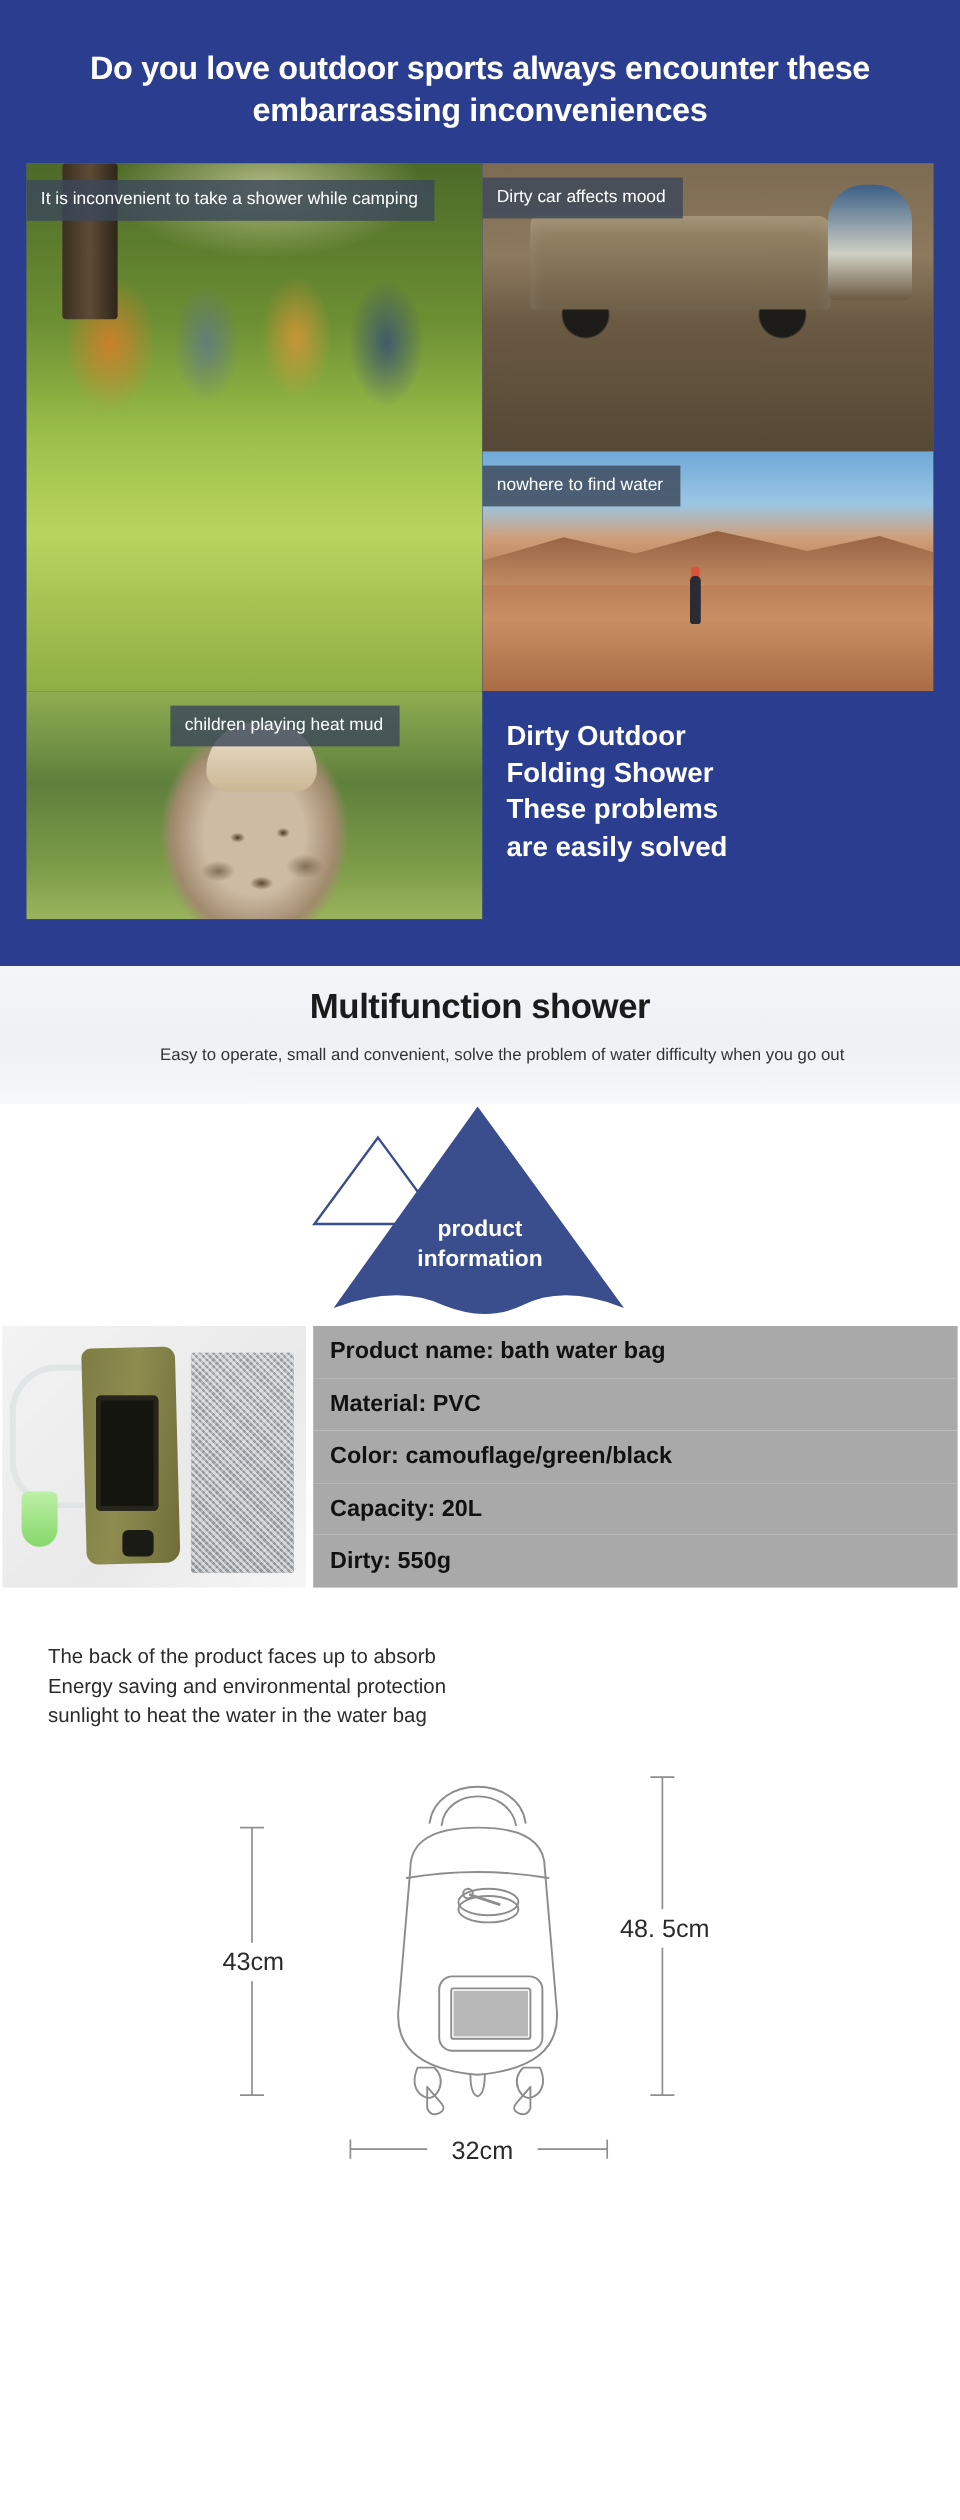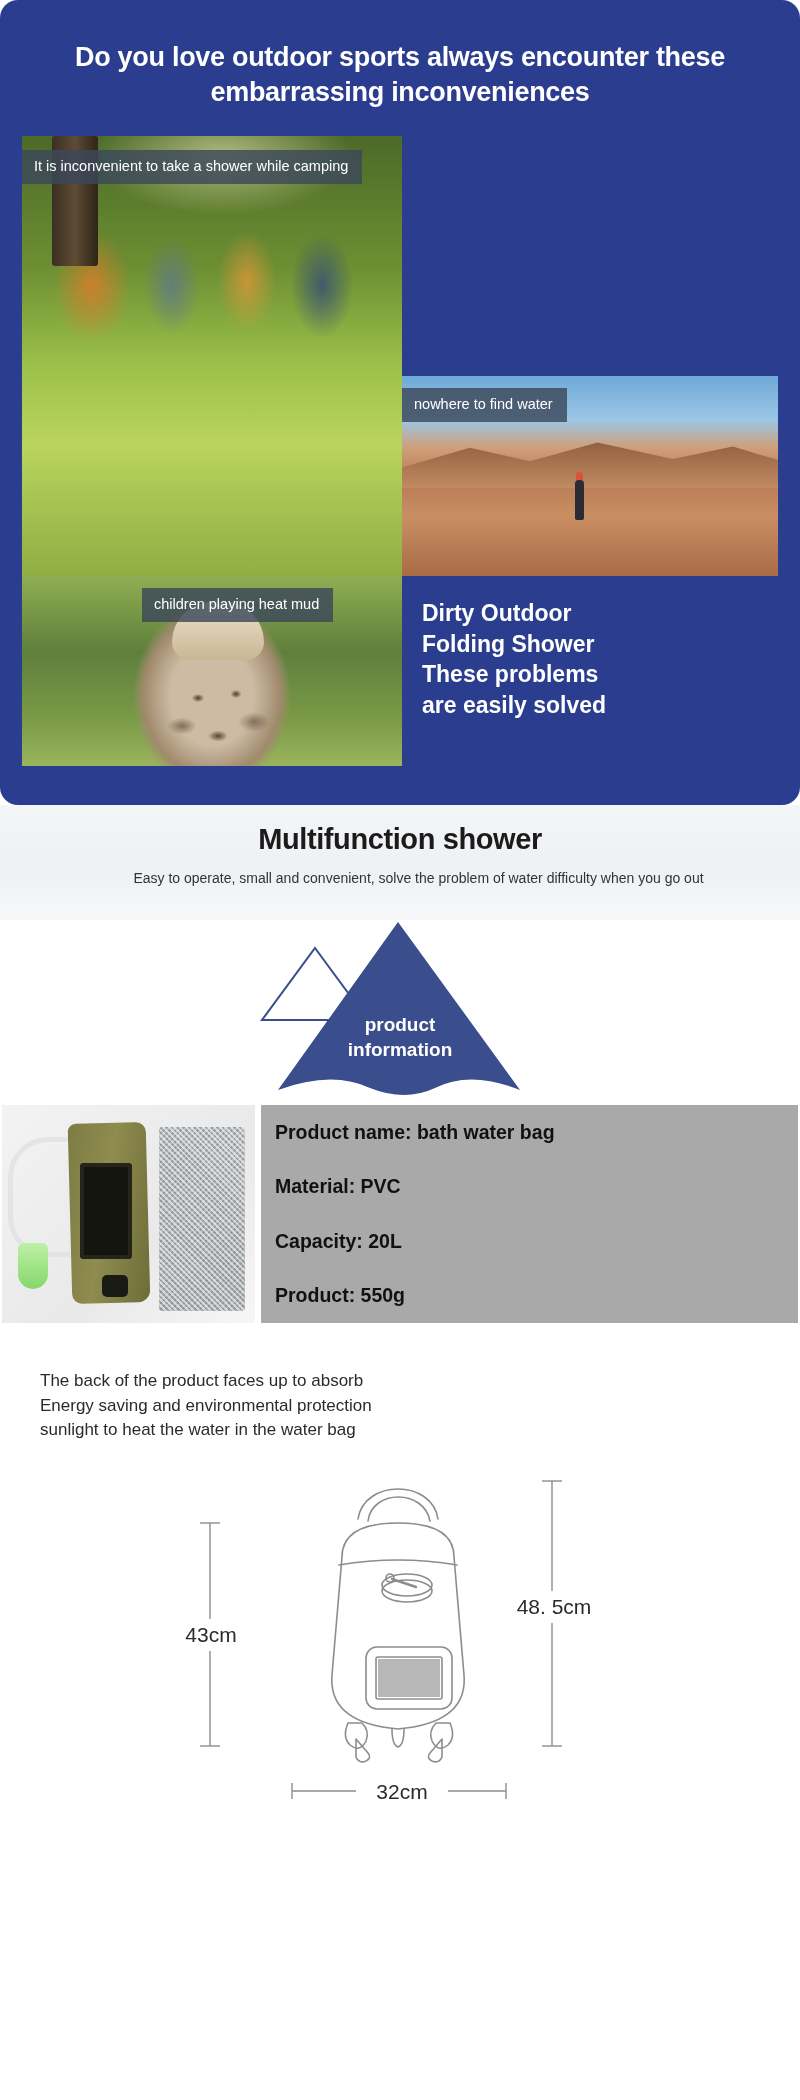--- a/index.html
+++ b/index.html
@@ -9,21 +9,20 @@
     background: #ffffff;
     font-family: "Liberation Sans", sans-serif;
   }
   .page { width: 800px; height: 2100px; position: relative; overflow: hidden; }
 
   
   .hero {
     background: #2b3d8f;
     padding: 34px 0 22px 0;
     height: 805px;
-    border-radius: 18px;
   }
   .hero-title {
     color: #ffffff;
     font-size: 27px;
     font-weight: bold;
     text-align: center;
     line-height: 1.3;
     letter-spacing: -0.3px;
     padding: 6px 60px 0 60px;
   }
@@ -238,20 +237,24 @@
   <section class="hero">
     <h1 class="hero-title">Do you love outdoor sports always encounter these embarrassing inconveniences</h1>
 
     <div class="collage">
 
       <div class="cell camping">
         <div class="ph-camping"></div>
         <div class="caption">It is inconvenient to take a shower while camping</div>
       </div>
 
+      <div class="cell car">
+        <div class="ph-car"></div>
+        <div class="caption short">Dirty car affects mood</div>
+      </div>
 
       <div class="cell desert">
         <div class="ph-desert"></div>
         <div class="caption short">nowhere to find water</div>
       </div>
 
       <div class="cell mud">
         <div class="ph-mud"></div>
         <div class="caption short" style="left:120px;">children playing heat mud</div>
       </div>
@@ -291,22 +294,23 @@
       <div class="hose"></div>
       <div class="nozzle"></div>
       <div class="bag"></div>
       <div class="bagpanel"></div>
       <div class="clip"></div>
       <div class="towel"></div>
     </div>
     <div class="spec-rows">
       <div class="spec-row">Product name: bath water bag</div>
       <div class="spec-row">Material: PVC</div>
+      <div class="spec-row">Color: camouflage/green/black</div>
       <div class="spec-row">Capacity: 20L</div>
-      <div class="spec-row">Product: 550g</div>
+      <div class="spec-row">Dirty: 550g</div>
     </div>
   </section>
 
   <section>
     <div class="note">
       <div>The back of the product faces up to absorb</div>
       <div>Energy saving and environmental protection</div>
       <div>sunlight to heat the water in the water bag</div>
     </div>
   </section>

